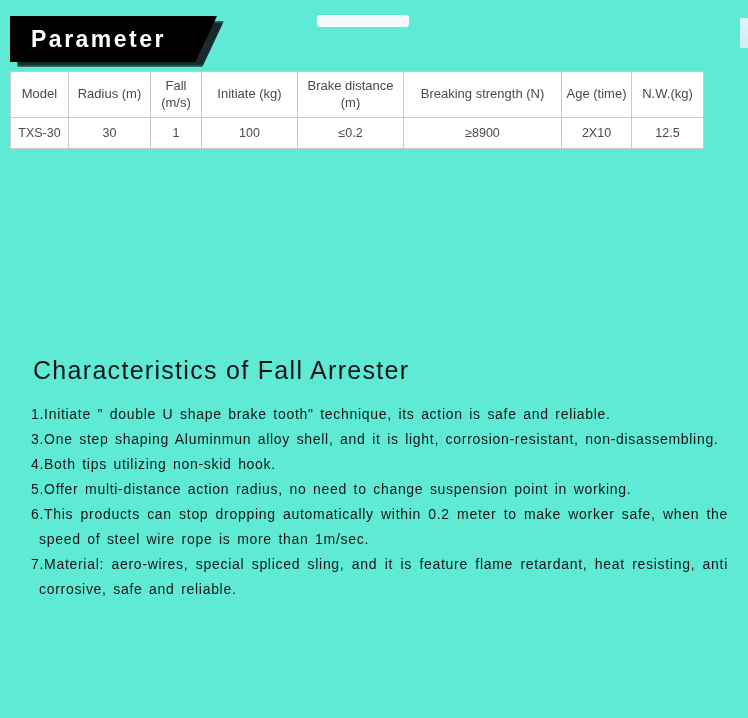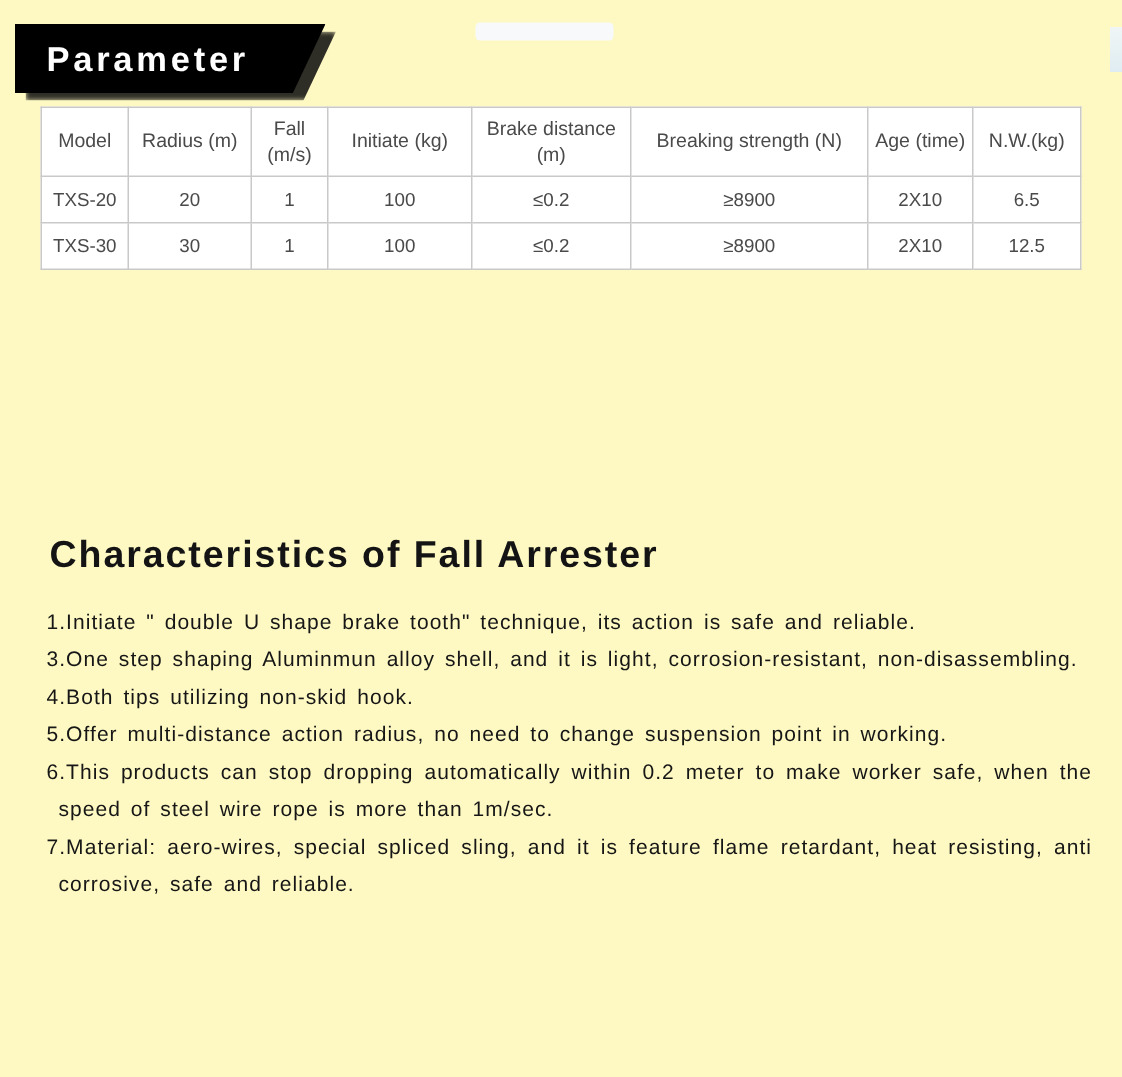--- a/index.html
+++ b/index.html
@@ -1,19 +1,19 @@
 <!DOCTYPE html>
 <html><head>
 <meta charset="utf-8">
 <style>
   html,body{margin:0;padding:0;background:#ffffff;}
   .stage{
     position:relative;
     width:748px;height:718px;
-    background:#fef9c3;
+    background:#5eead4;
     font-family:"Liberation Sans", sans-serif;
     overflow:hidden;
   }
 
   
   .banner{position:absolute;left:10px;top:16px;width:207px;height:46px;}
   .banner-shadow{
     position:absolute;left:7px;top:5px;width:207px;height:46px;
     background:#0b0b0b;opacity:.85;filter:blur(1.6px);
     clip-path:polygon(0 0,100% 0,89.5% 100%,0 100%);
@@ -34,40 +34,40 @@
     position:absolute;left:317px;top:15px;width:92px;height:12px;
     background:#f7f9fa;border-radius:3px;
   }
   .edge-mark{
     position:absolute;right:0;top:18px;width:8px;height:30px;
     background:linear-gradient(#eef5fb,#dcebf7);opacity:.9;
   }
 
   
   .spec-table{
-    position:absolute;left:27px;top:71px;width:693px;
+    position:absolute;left:10px;top:71px;width:693px;
     border-collapse:collapse;table-layout:fixed;
     background:#ffffff;
   }
   .spec-table th,.spec-table td{
     border:1px solid #c9c9c9;
     text-align:center;vertical-align:middle;
     color:#4a4a4a;padding:0 2px;
   }
   .spec-table th{
     height:45px;font-weight:normal;font-size:13px;line-height:1.25;
   }
   .spec-table td{
     height:30px;font-size:12.5px;
   }
 
   
   .section-title{
     position:absolute;left:33px;top:356px;margin:0;
-    font-size:25px;font-weight:bold;letter-spacing:1.3px;
+    font-size:25px;font-weight:normal;letter-spacing:1.3px;
     color:#141414;white-space:nowrap;
   }
   .char-list{
     position:absolute;left:31px;top:402px;width:697px;
     font-size:14px;line-height:25px;
     letter-spacing:.7px;word-spacing:2px;
     color:#161616;
   }
   .char-item{
     text-align:justify;
@@ -107,30 +107,20 @@
         <th>Fall (m/s)</th>
         <th>Initiate (kg)</th>
         <th>Brake distance (m)</th>
         <th>Breaking strength (N)</th>
         <th>Age (time)</th>
         <th>N.W.(kg)</th>
       </tr>
     </thead>
     <tbody>
         <tr>
-          <td>TXS-20</td>
-          <td>20</td>
-          <td>1</td>
-          <td>100</td>
-          <td>≤0.2</td>
-          <td>≥8900</td>
-          <td>2X10</td>
-          <td>6.5</td>
-        </tr>
-        <tr>
           <td>TXS-30</td>
           <td>30</td>
           <td>1</td>
           <td>100</td>
           <td>≤0.2</td>
           <td>≥8900</td>
           <td>2X10</td>
           <td>12.5</td>
         </tr>
       </tbody>

